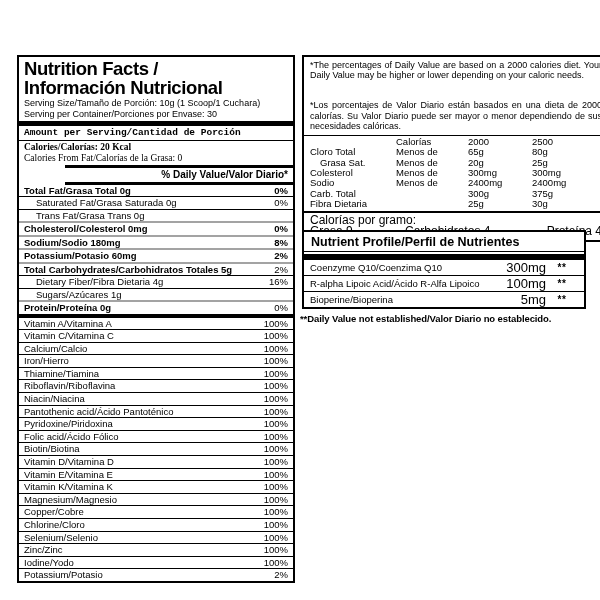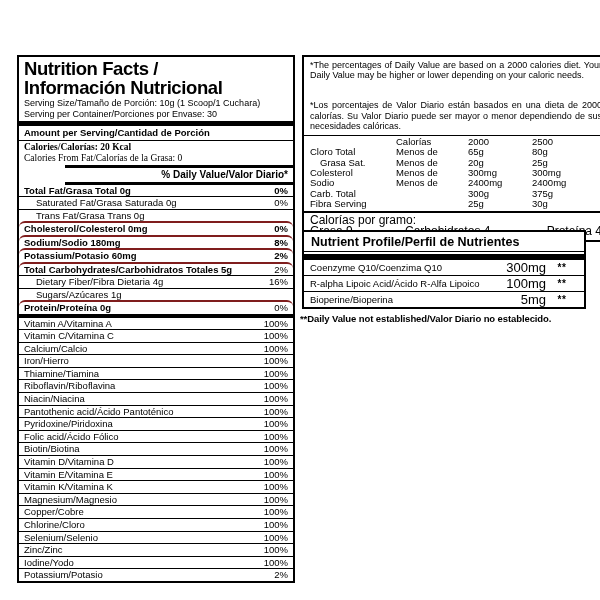--- a/index.html
+++ b/index.html
@@ -10,29 +10,29 @@
   }
   .box{position:absolute;background:#fff;border:2.5px solid #000;box-sizing:border-box;}
 
   
   #nutrition-box{left:17px;top:55px;width:278px;}
   .title-block{padding:3px 5px 2px 5px;}
   .title{font-size:18.5px;font-weight:bold;line-height:18.5px;letter-spacing:-0.4px;}
   .serving{font-size:9px;line-height:10px;margin-top:1px;}
   .bar{height:5px;background:#000;}
   .bar-sm{height:4px;background:#000;}
-  .aps{font-size:9.5px;font-weight:bold;line-height:10.5px;padding:1.5px 5px;border-bottom:1px solid #000;}
+  .aps{font-size:9.5px;font-weight:bold;line-height:10.5px;padding:1.5px 5px;border-bottom:1px solid #000;font-family:Liberation Mono, monospace;}
   .calblock{padding:1.5px 5px;font-size:9.5px;line-height:10.5px;font-family:Liberation Serif, serif;}
   .calblock .b{font-weight:bold;}
   .dvheader{font-size:10px;font-weight:bold;text-align:right;padding:1.5px 5px;
     border-top:3.5px solid #000;border-bottom:3px solid #000;line-height:11px;margin-left:46px;}
   .nrow{display:flex;justify-content:space-between;align-items:baseline;
     font-size:9.5px;line-height:9.5px;padding:1px 5px;border-top:1px solid #000;}
   .nrow.first{border-top:none;}
-  .nrow.major{border-top:2px solid #7f1d1d;border-radius:6px;}
+  .nrow.major{border-top:2px solid #a3a3a3;}
   .ind{padding-left:12px;}
   .b{font-weight:bold;}
   .vrow{display:flex;justify-content:space-between;align-items:baseline;
     font-size:9.5px;line-height:9.6px;padding:1px 5px;border-top:1px solid #000;}
   .vrow.first{border-top:none;}
 
   
   #dv-box{left:302px;top:55px;width:308px;border-width:2px;}
   .note{font-size:9px;line-height:10.2px;text-align:justify;padding:3px 6px 0 6px;}
   .note.second{padding-top:8px;padding-bottom:4px;margin-top:12px;}
@@ -239,21 +239,21 @@
       <span>2400mg</span>
       <span>2400mg</span>
     </div>
     <div class="crow">
       <span>Carb. Total</span>
       <span></span>
       <span>300g</span>
       <span>375g</span>
     </div>
     <div class="crow">
-      <span>Fibra Serving</span>
+      <span>Fibra Dietaria</span>
       <span></span>
       <span>25g</span>
       <span>30g</span>
     </div>
   </div>
   <div class="cpg">
     <div>Calorías por gramo:</div>
     <div class="cpg-row">
       <span>Grasa 9</span>
       <span>Carbohidratos 4</span>

